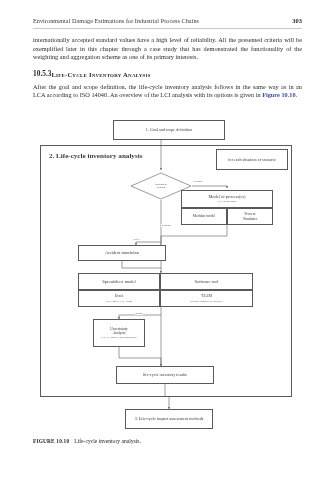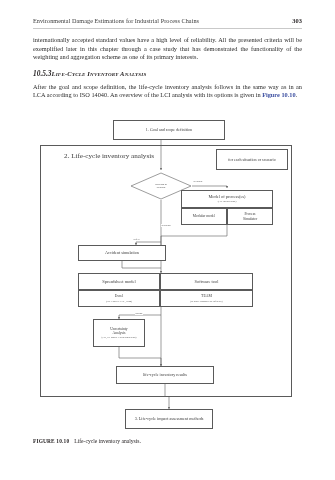--- a/index.html
+++ b/index.html
@@ -59,22 +59,21 @@
   p.para {
     margin: 0 0 7px 0;
     font-size: 6.3px;
     line-height: 8.6px;
     text-align: justify;
     color: #2b2b2b;
   }
   .sec-head {
     margin: 3px 0 5px 0;
     display: flex;
-    align-items: center;
-    font-style: italic;
+    align-items: flex-end;
   }
   .sec-num {
     font-size: 7.4px;
     font-weight: bold;
     color: #231f20;
     font-family: "Liberation Serif", serif;
   }
   .sec-title {
     font-size: 6.6px;
     font-variant: small-caps;
@@ -130,22 +129,23 @@
     left: 7px; top: 27px; width: 252px; height: 252px;
     border: 0.7px solid #5a5a5a;
     background: transparent;
     display: block;
   }
   #lbl-lci {
     position: absolute;
     left: 16px; top: 33px; width: 120px;
     font-size: 7.1px;
     color: #3c3c3c;
-    text-align: center;
+    text-align: left;
     line-height: 11px;
+    font-weight: bold;
   }
   
   #n-foreach {
     left: 183px; top: 31px; width: 72px; height: 21px;
     font-size: 4.1px;
     border: 0.6px solid #5a5a5a;
   }
 
   
   #n-diamond {

